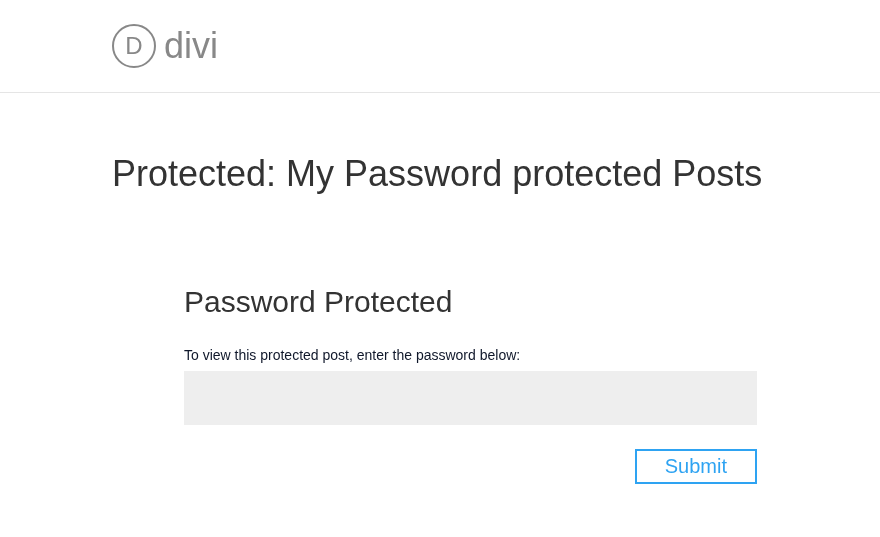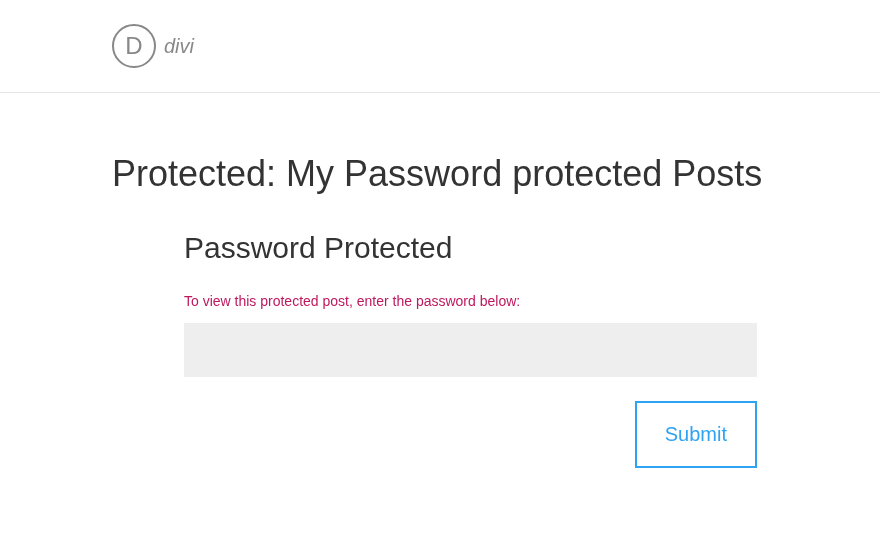--- a/index.html
+++ b/index.html
@@ -33,48 +33,47 @@
       display: flex;
       align-items: center;
       justify-content: center;
     }
     .logo-icon span {
       font-size: 24px;
       color: #888;
       font-weight: 300;
     }
     .logo-text {
-      font-size: 20px;
+      font-size: 36px;
       color: #888;
       font-weight: 300;
-      font-style: italic;
     }
     .main {
       padding: 60px 112px 0 112px;
     }
     .page-title {
       font-size: 36px;
       font-weight: 500;
       color: #333;
-      margin-bottom: 36px;
+      margin-bottom: 90px;
     }
     .password-box {
       padding-left: 72px;
       padding-right: 0;
     }
     .password-title {
       font-size: 30px;
       font-weight: 500;
       color: #333;
       margin-bottom: 28px;
     }
     .password-instruction {
       font-size: 14px;
-      color: #be185d;
-      margin-bottom: 14px;
+      color: #0f172a;
+      margin-bottom: 8px;
     }
     .password-input {
       width: 573px;
       height: 54px;
       background: #eeeeee;
       border: none;
       padding: 0 12px;
       font-size: 16px;
       margin-bottom: 24px;
       display: block;
@@ -82,21 +81,21 @@
     .submit-row {
       width: 573px;
       display: flex;
       justify-content: flex-end;
     }
     .submit-button {
       background: #ffffff;
       border: 2px solid #2ea3f2;
       color: #2ea3f2;
       font-size: 20px;
-      padding: 20px 28px;
+      padding: 4px 28px;
       cursor: pointer;
       font-weight: 400;
     }
   </style>
 </head>
 <body>
 
 <div class="header">
   <div class="logo">
     <div class="logo-icon">

